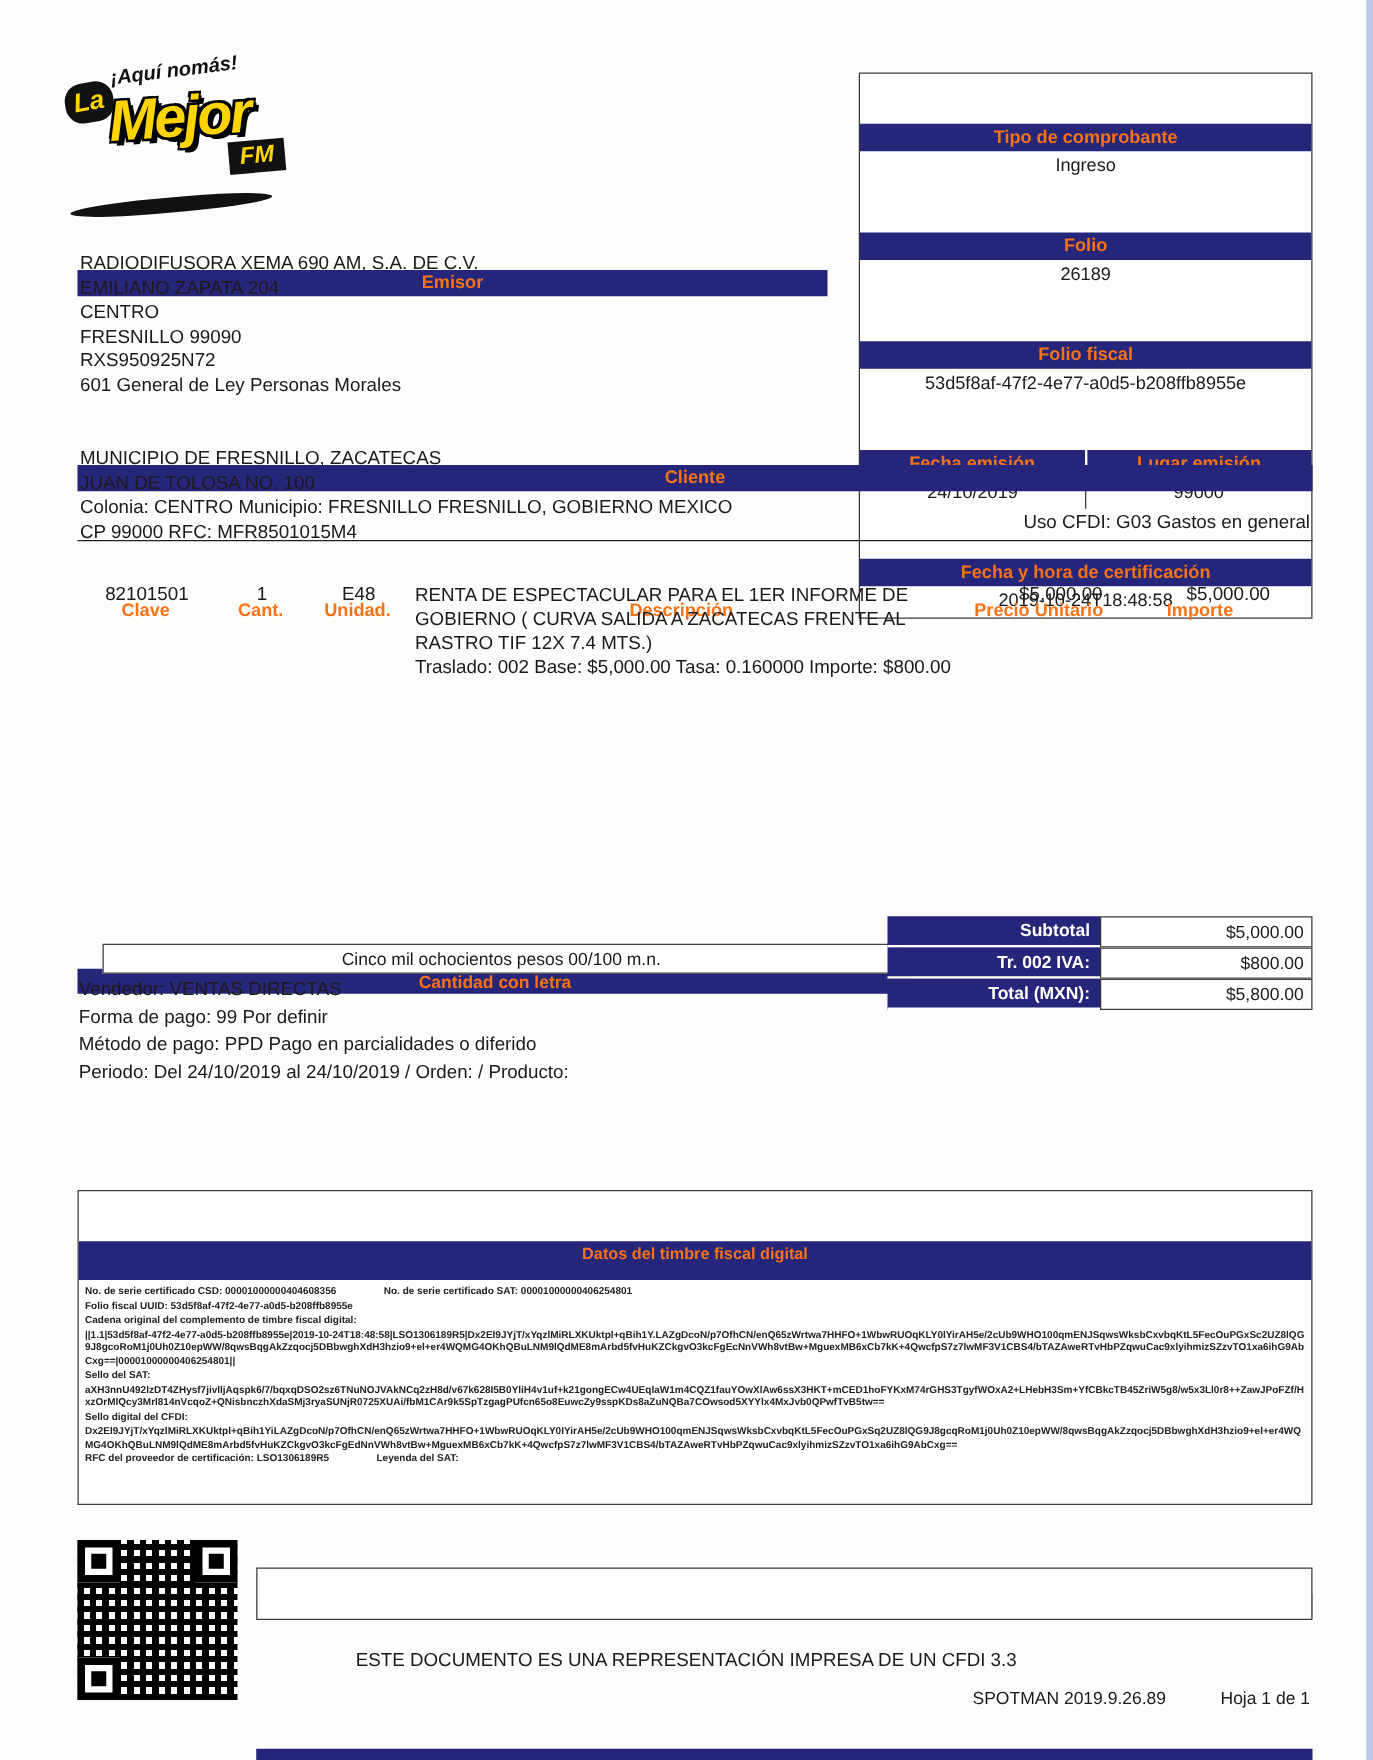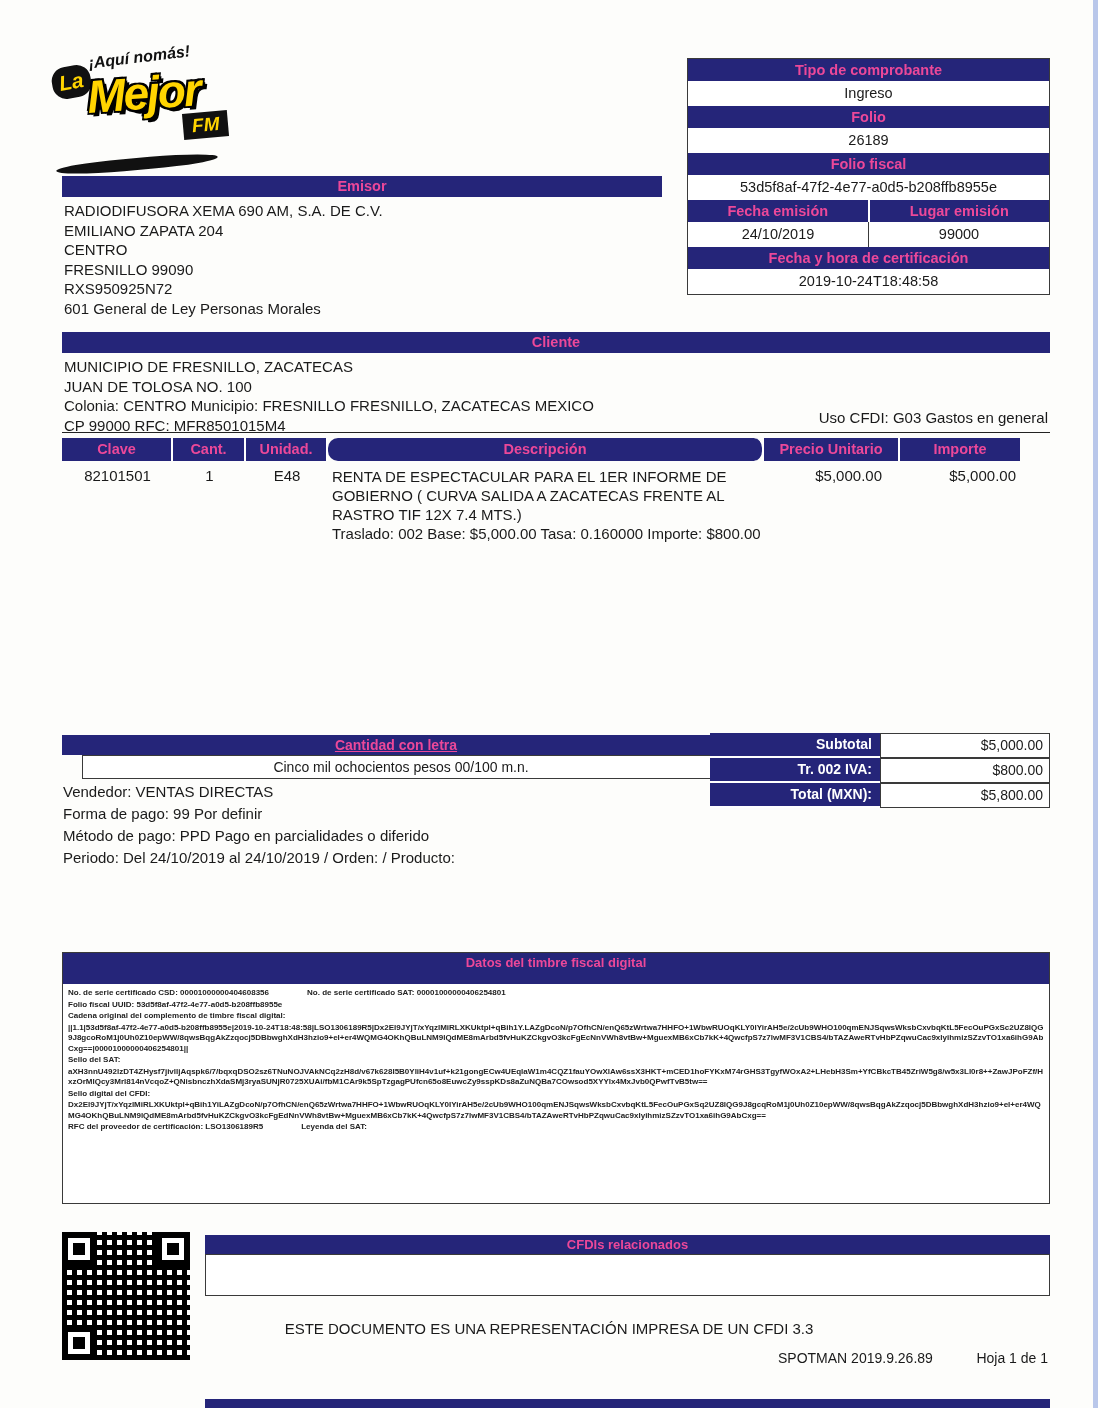--- a/index.html
+++ b/index.html
@@ -3,22 +3,23 @@
 <meta charset="utf-8">
 <style>
   * { box-sizing: border-box; }
   html, body { margin: 0; padding: 0; background: #9a9a9a; }
   #page {
     position: relative; width: 1098px; height: 1408px;
     background: #fdfdfb; font-family: "Liberation Sans", sans-serif;
     color: #1a1a1a; overflow: hidden; margin: 0 auto;
   }
   .bar {
-    background: var(--accent, #252579); color: #ec4899; font-weight: bold;
+    background: var(--accent, #252579); color: #f97316; font-weight: bold;
     text-align: center;
+    margin-top: 40px;
   }
 
   
   .logo { position: absolute; left: 52px; top: 46px; width: 178px; height: 126px; }
   .logo-tagline { font-style: italic; font-weight: bold; font-size: 16px; transform: rotate(-7deg); margin-left: 36px; color: #111; }
   .logo-row { margin-top: 2px; white-space: nowrap; }
   .logo-la { display: inline-block; background: #111; color: #ffd400; font-style: italic; font-weight: bold; font-size: 21px; padding: 4px 7px; border-radius: 14px; transform: rotate(-10deg); vertical-align: top; }
   .logo-mejor { display: inline-block; font-style: italic; font-weight: bold; font-size: 46px; letter-spacing: -2px; color: #ffd400;
     text-shadow: -2px -2px 0 #000, 2px -2px 0 #000, -2px 2px 0 #000, 2px 2px 0 #000, 4px 4px 0 #000;
     transform: rotate(-4deg); margin-left: -4px; }
@@ -49,21 +50,21 @@
   .c-clave { width: 111px; } .c-cant { width: 73px; } .c-unidad { width: 82px; }
   .c-desc { width: 436px; border-radius: 10px; } .c-precio { width: 136px; } .c-importe { width: 120px; }
   .items-row { position: absolute; left: 62px; top: 465px; width: 988px; display: flex; font-size: 15px; }
   .items-row .cell { padding-top: 2px; }
   .items-row .c-clave, .items-row .c-cant, .items-row .c-unidad { text-align: center; }
   .items-row .c-desc { padding-left: 4px; line-height: 19px; }
   .items-row .c-precio { text-align: right; padding-right: 18px; }
   .items-row .c-importe { text-align: right; padding-right: 4px; }
 
   
-  .cantidad-bar { position: absolute; left: 62px; top: 735px; width: 668px; height: 20px; line-height: 20px; font-size: 14px; text-decoration: underline; }
+  .cantidad-bar { position: absolute; left: 62px; top: 735px; width: 668px; height: 20px; line-height: 20px; font-size: 14px; }
   .cantidad-val { position: absolute; left: 62px; top: 755px; width: 638px; height: 24px; line-height: 22px; border: 1px solid #3a3a3a; text-align: center; font-size: 14px; background: #fff; margin-left: 20px; }
   .totals { position: absolute; left: 710px; top: 733px; width: 384px; }
   .trow { display: flex; height: 25px; }
   .tlabel { width: 170px; background: var(--accent, #252579); color: #fff; font-weight: bold; text-align: right; padding-right: 8px; line-height: 23px; font-size: 14px; border-bottom: 2px solid #fff; }
   .tval { width: 170px; border: 1px solid #3a3a3a; text-align: right; padding-right: 6px; line-height: 23px; font-size: 14px; background: #fff; }
 
   
   .payment { position: absolute; left: 63px; top: 781px; font-size: 15px; line-height: 22px; }
 
   
@@ -132,21 +133,21 @@
     <div>CENTRO</div>
     <div>FRESNILLO   99090</div>
     <div>RXS950925N72</div>
     <div>601 General de Ley Personas Morales</div>
   </div>
 
   <div class="bar cliente-bar">Cliente</div>
   <div class="cliente-lines">
     <div>MUNICIPIO DE FRESNILLO, ZACATECAS</div>
     <div>JUAN DE TOLOSA NO. 100</div>
-    <div>Colonia: CENTRO Municipio: FRESNILLO     FRESNILLO, ZACATECAS  MEXICO</div>
+    <div>Colonia: CENTRO Municipio: FRESNILLO     FRESNILLO, GOBIERNO  MEXICO</div>
     <div>CP 99000   RFC: MFR8501015M4</div>
   </div>
   <div class="uso-cfdi">Uso CFDI: G03 Gastos en general</div>
   <div class="cliente-divider"></div>
 
   <div class="items-header">
     <div class="col c-clave bar">Clave</div>
     <div class="col c-cant bar">Cant.</div>
     <div class="col c-unidad bar">Unidad.</div>
     <div class="col c-desc bar">Descripción</div>

